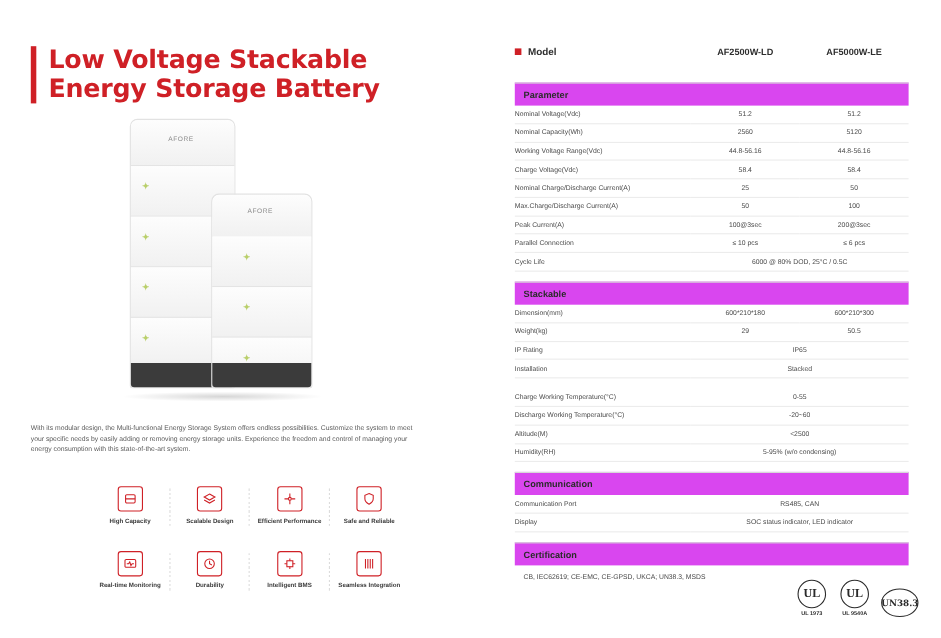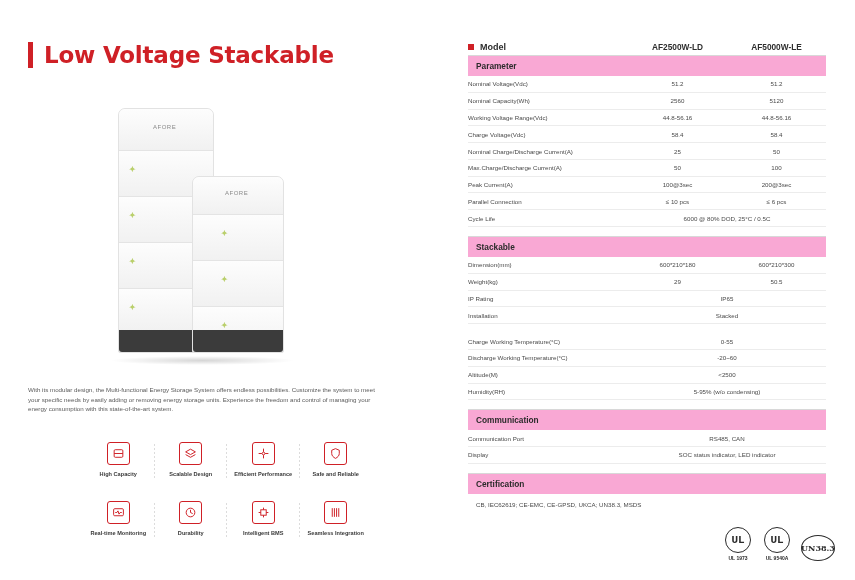--- a/index.html
+++ b/index.html
@@ -76,28 +76,28 @@
   }
   .frow.second { margin-top: 22px; }
   .divider-v {
     position: absolute; top: 2px; right: 0; width: 1px; height: 34px;
     background: repeating-linear-gradient(180deg,#dcdcdc 0 2px,transparent 2px 4px);
   }
 
   
   .right { position: absolute; left: 468px; top: 42px; width: 358px; }
 
-  .model-head { display: flex; align-items: center; padding-bottom: 3px; }
+  .model-head { display: flex; align-items: center; padding-bottom: 23px; }
   .sq { width: 6px; height: 6px; background: #cf2026; margin-right: 6px; }
   .model-label { font-size: 9px; font-weight: bold; color: #2e2e2e; }
   .model-cols { margin-left: auto; display: flex; justify-content: space-between; }
   .model-col { width: 99px; text-align: center; font-size: 8.3px; font-weight: bold; color: #2e2e2e; }
 
   .sect-head {
-    background: #f9a8d4; padding: 5px 8px; font-size: 8.3px; font-weight: bold;
+    background: #d946ef; padding: 5px 8px; font-size: 8.3px; font-weight: bold;
     color: #2b2b2b; border-top: 1px solid #d8d8d8;
   }
   table.spec { width: 100%; border-collapse: collapse; }
   table.spec td {
     font-size: 6.2px; color: #4a4a4a; padding: 4.4px 0;
     border-bottom: 1px solid #ececec;
   }
   td.k { padding-left: 8px; width: 160px; }
   td.v { width: 99px; text-align: center; }
   td.v2 { text-align: center; }
@@ -106,40 +106,41 @@
   .cert-body { font-size: 6.2px; color: #4a4a4a; padding: 7px 0 0 8px; }
 
   
   .marks { position: absolute; right: 20px; top: 527px; display: flex; align-items: flex-end; gap: 9px; }
   .ul {
     width: 30px; text-align: center;
   }
   .ul .circ {
     width: 26px; height: 26px; border: 1.6px solid #2b2b2b; border-radius: 50%;
     margin: 0 auto 2px; display: flex; align-items: center; justify-content: center;
-    font-family: Liberation Mono, monospace; font-weight: bold; font-size: 11px; color: #2b2b2b;
+    font-family: Liberation Serif, serif; font-weight: bold; font-size: 11px; color: #2b2b2b;
   }
   .ul .cap { font-size: 5px; color: #2b2b2b; font-weight: bold; }
   .un {
     width: 34px; height: 26px; border: 1.6px solid #2b2b2b; border-radius: 50%;
     display: flex; align-items: center; justify-content: center;
     font-family: "DejaVu Serif", serif; font-weight: bold; font-size: 8px; color: #2b2b2b;
   }
 </style>
 </head>
 <body>
 
 <div class="page">
 
   <div class="left">
 
     <div class="title-wrap">
       <div class="title-bar"></div>
       <div class="title-text">
         <div>Low Voltage Stackable</div>
+        <div>Energy Storage Battery</div>
       </div>
     </div>
 
     <div class="battery-art">
       <div class="tower tower-big">
         <div class="mod" style="top:0;height:42px;border-radius:7px 7px 0 0;"></div>
         <div class="mod" style="top:42px;height:46px;"></div>
         <div class="mod" style="top:88px;height:46px;"></div>
         <div class="mod" style="top:134px;height:46px;"></div>
         <div class="mod" style="top:180px;height:43px;"></div>

